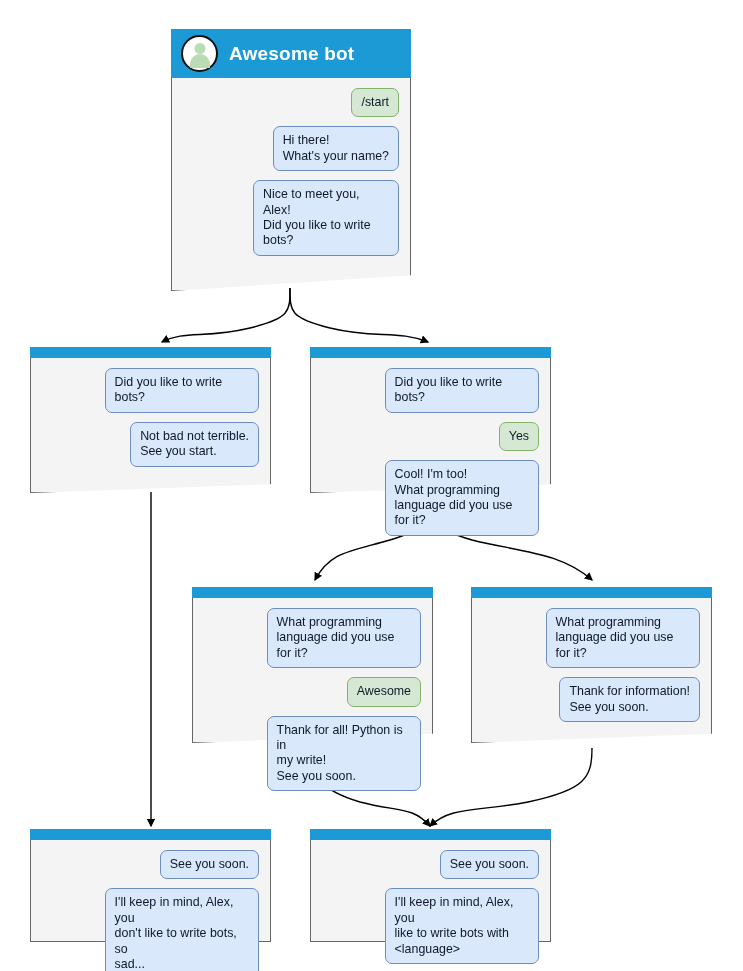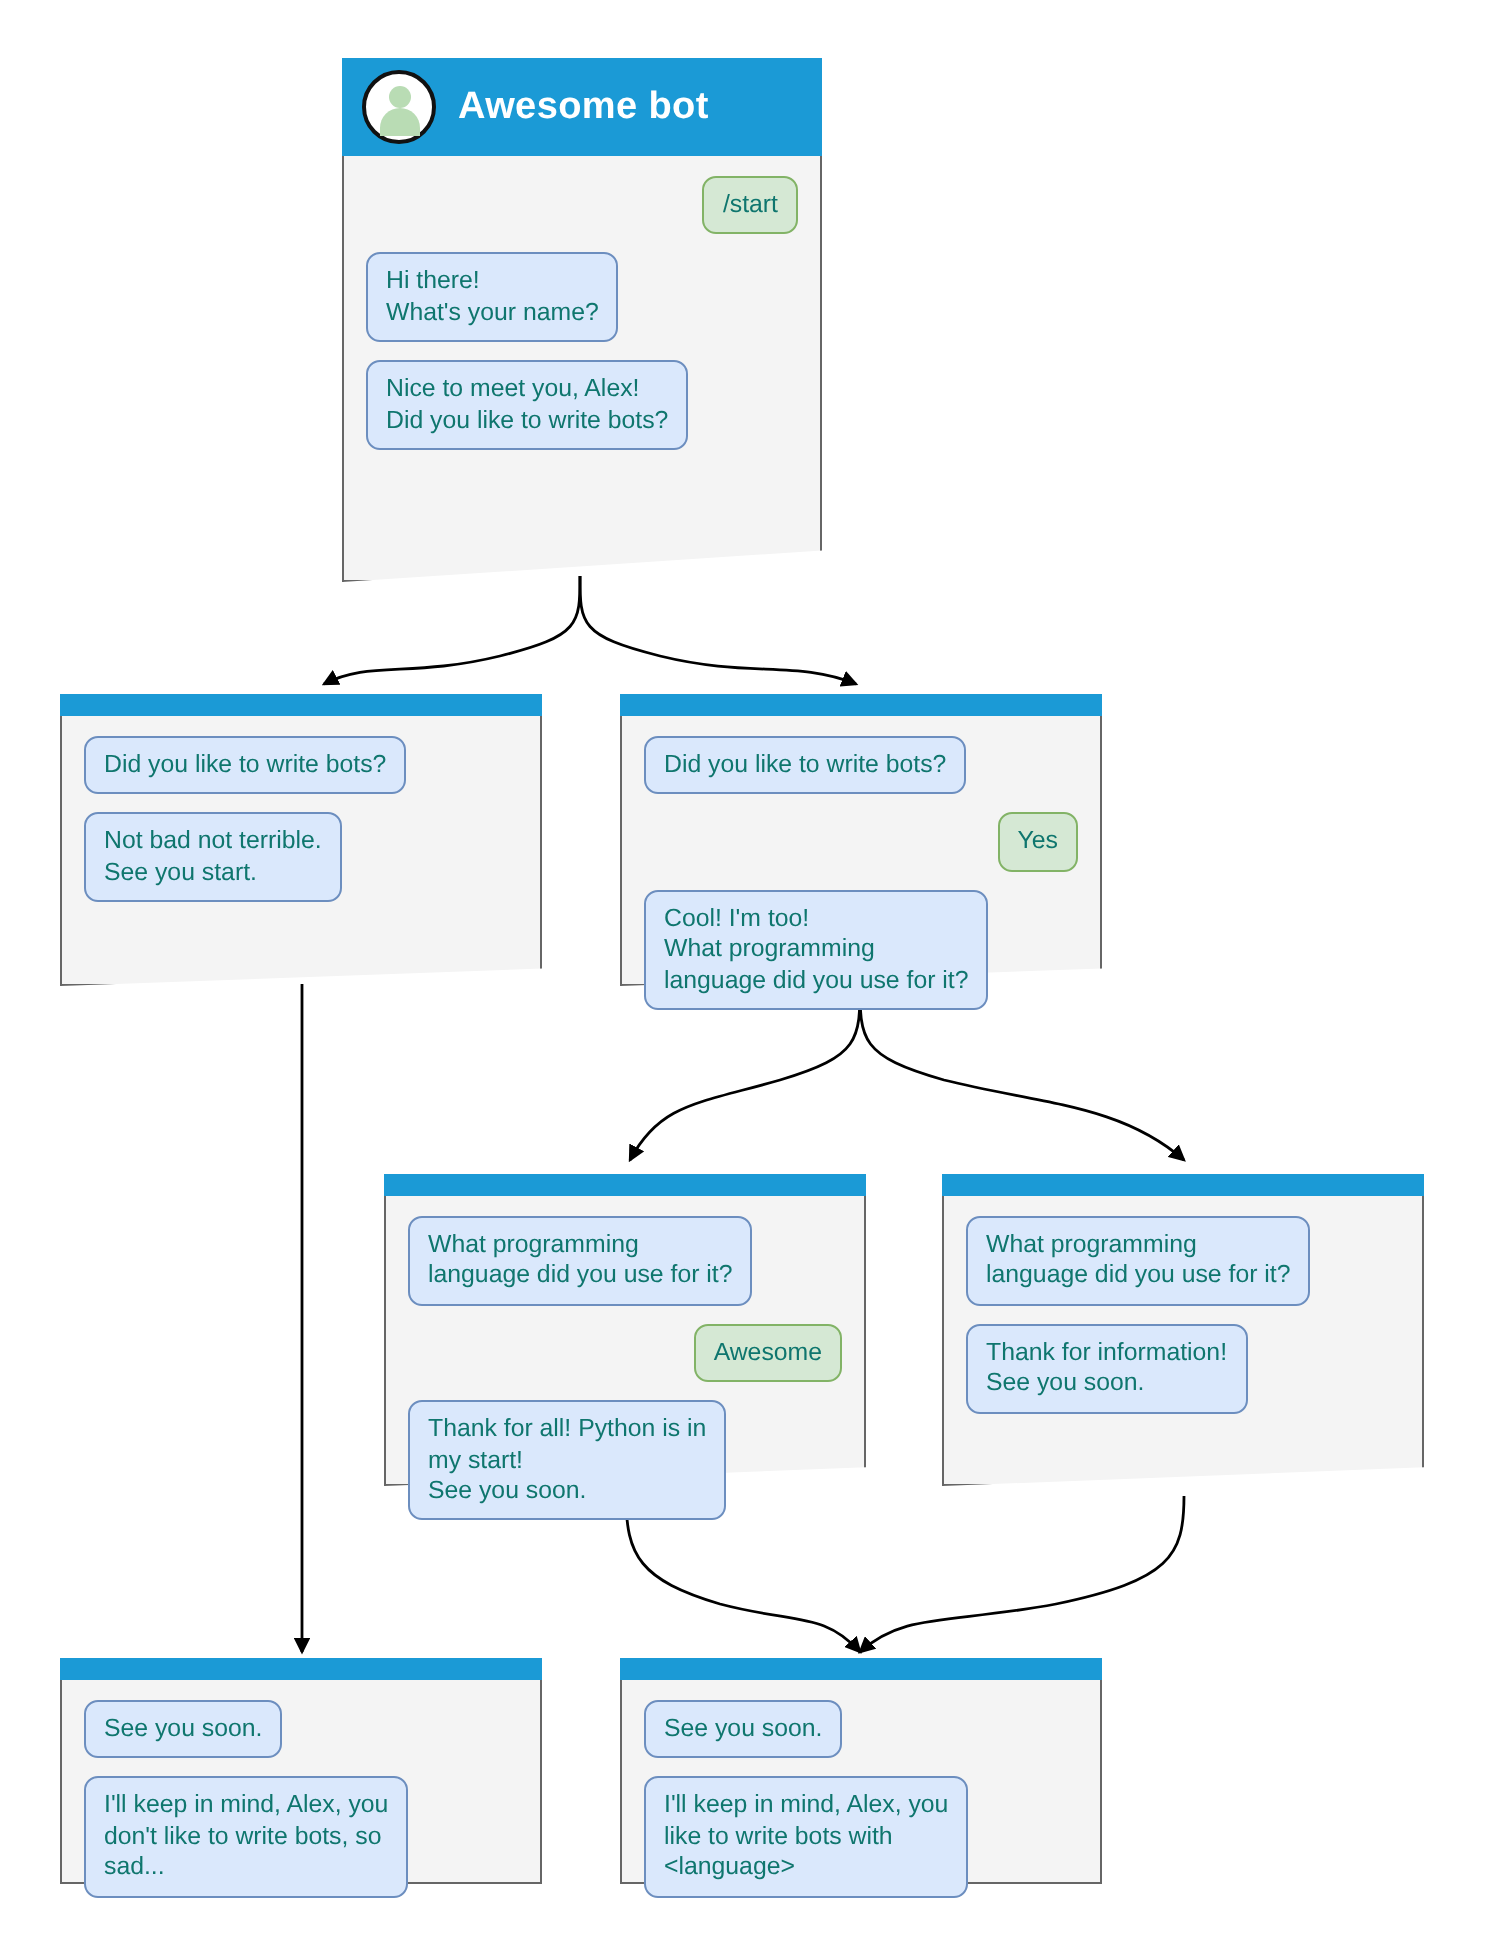--- a/index.html
+++ b/index.html
@@ -64,25 +64,25 @@
 
   .chat{
     position:absolute;left:0;right:0;
     padding:10px 12px 0 12px;
     box-sizing:border-box;
   }
   .node.root .chat{top:49px;}
   .node.child .chat{top:11px;}
 
   .row{display:flex;margin-bottom:9px;}
-  .row.left{justify-content:flex-start;}
+  .row.left{justify-content:flex-end;margin-left:24px;}
   .row.right{justify-content:flex-end;}
 
   .bubble{
-    font-size:12.4px;line-height:15.4px;color:#0f766e;
+    font-size:12.4px;line-height:15.4px;color:#0f172a;
     padding:6px 9px;border-radius:7px;border:1px solid;
     box-sizing:border-box;white-space:pre-line;
     max-width:76%;
   }
   .bubble.bot{background:#dae8fc;border-color:#6c8ebf;}
   .bubble.user{background:#d5e8d4;border-color:#82b366;}
 
   .node.child .bubble{max-width:80%;}
 </style>
 </head>
@@ -173,21 +173,21 @@
     <div class="chat">
       <div class="row left">
         <div class="bubble bot">What programming
 language did you use for it?</div>
       </div>
       <div class="row right">
         <div class="bubble user">Awesome</div>
       </div>
       <div class="row left">
         <div class="bubble bot">Thank for all! Python is in
-my start!
+my write!
 See you soon.</div>
       </div>
     </div>
   </div>
 
   <div class="node child slanted" style="left:471px;top:587px;width:241px;height:156px;">
     <div class="frame"></div>
     <div class="hdr"></div>
     <div class="chat">
       <div class="row left">

